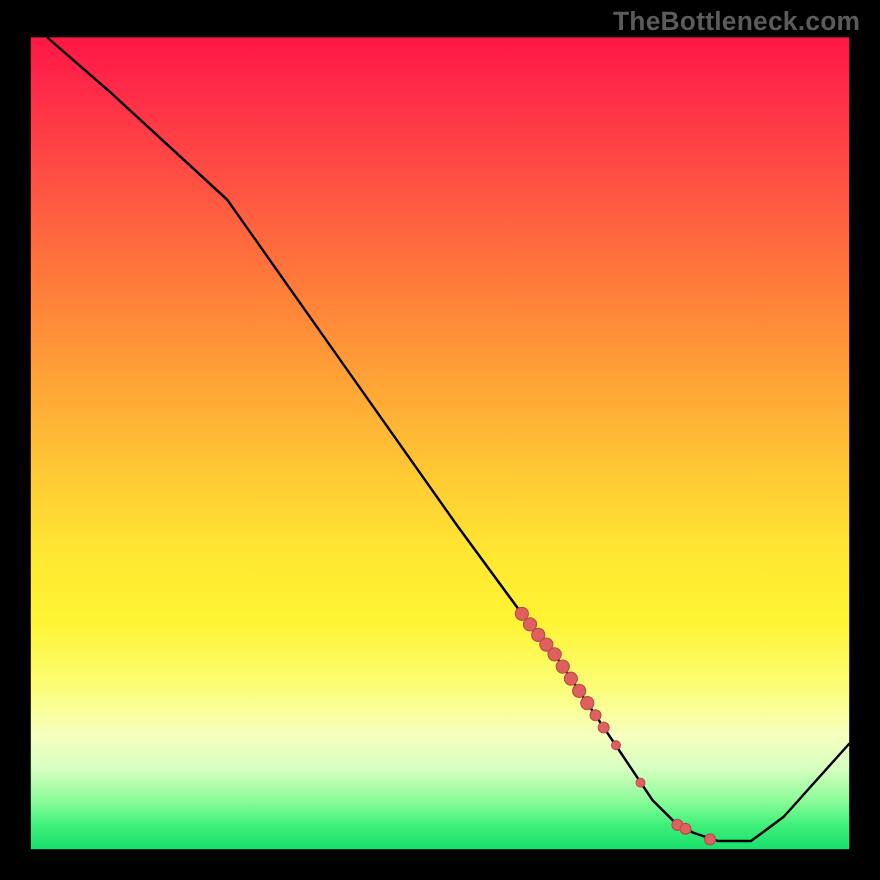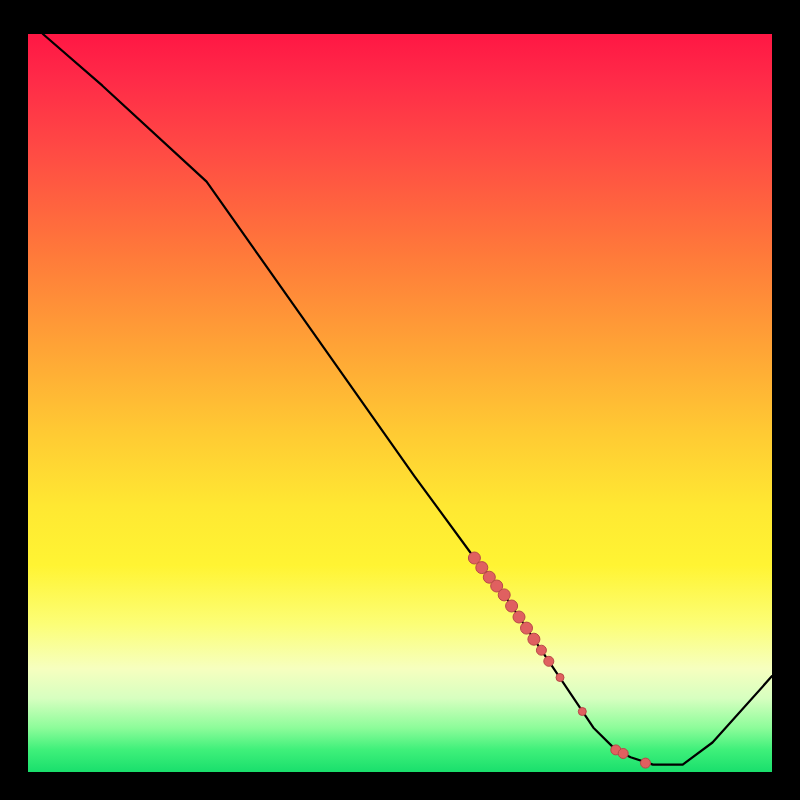--- a/index.html
+++ b/index.html
@@ -50,20 +50,21 @@
     top: 0;
     width: 744px;
     height: 738px;
     overflow: visible;
   }
 </style>
 </head>
 <body>
 
 <div class="frame">
+  <div class="watermark">TheBottleneck.com</div>
 
   <div class="plot">
     <svg class="curve" viewBox="0 0 744 738" preserveAspectRatio="none">
       <polyline id="curve-line" fill="none" stroke="#000000" stroke-width="2.2" stroke-linejoin="round" stroke-linecap="round" points="14.9,0.0 74.4,51.7 178.6,147.6 282.7,295.2 386.9,442.8 446.4,524.0 476.2,560.9 505.9,605.2 535.7,649.4 565.4,693.7 587.8,715.9 602.6,723.2 625.0,730.6 654.7,730.6 684.5,708.5 744.0,642.1"></polyline>
       <g id="points-group">
           <circle cx="446.4" cy="524.0" r="6" fill="#e06060" stroke="#b84848" stroke-width="1"></circle>
           <circle cx="453.8" cy="533.6" r="6" fill="#e06060" stroke="#b84848" stroke-width="1"></circle>
           <circle cx="461.3" cy="543.2" r="6" fill="#e06060" stroke="#b84848" stroke-width="1"></circle>
           <circle cx="468.7" cy="552.0" r="6" fill="#e06060" stroke="#b84848" stroke-width="1"></circle>
           <circle cx="476.2" cy="560.9" r="6" fill="#e06060" stroke="#b84848" stroke-width="1"></circle>

